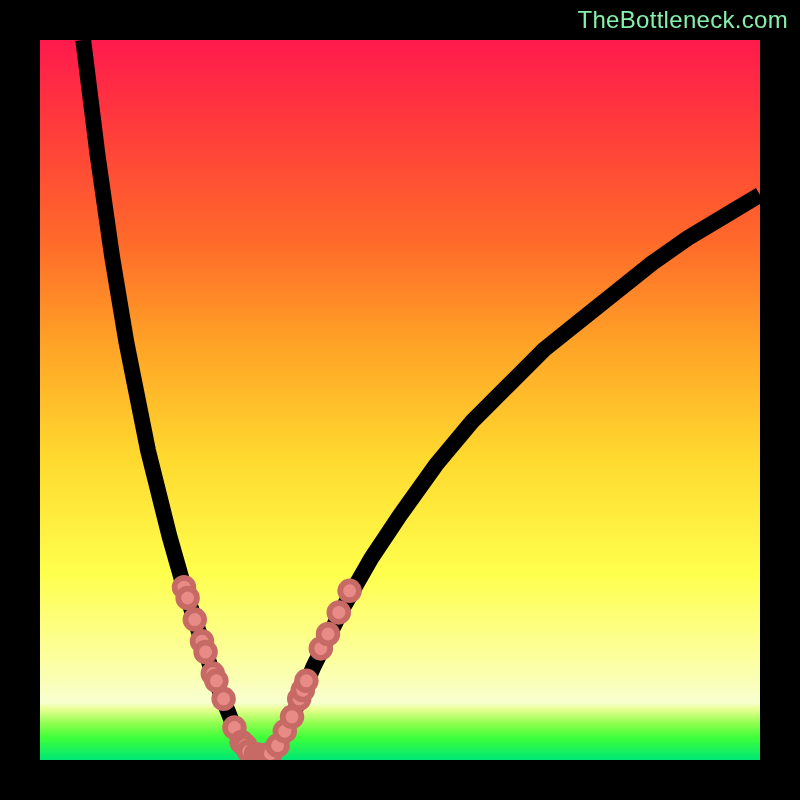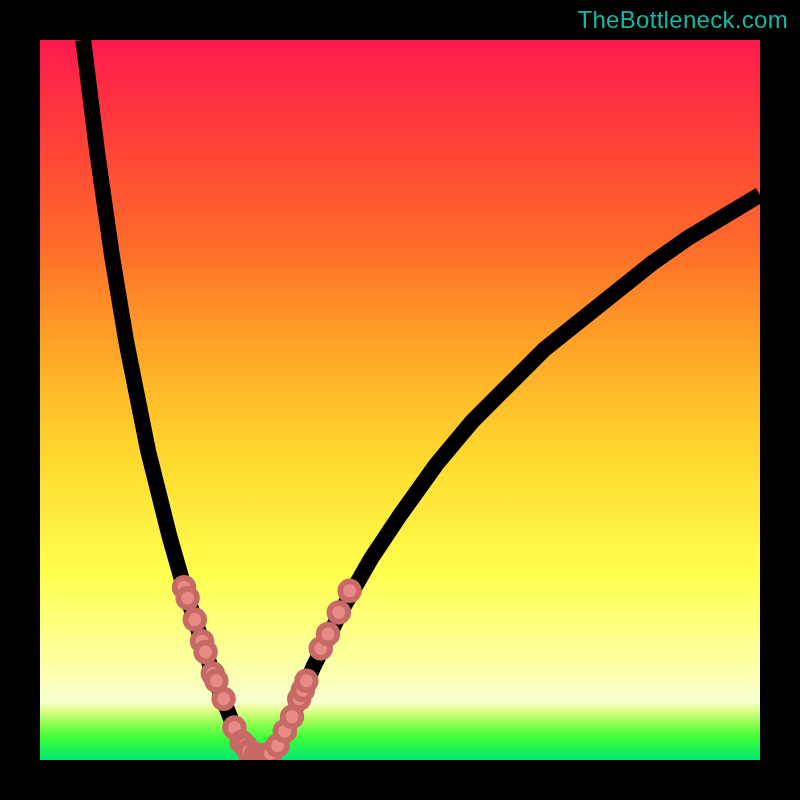--- a/index.html
+++ b/index.html
@@ -35,21 +35,21 @@
       #e6ff8e 93%,
       #8cff4d 95%,
       #3bff3b 97%,
       #00e676 100%
     );
   }
   .watermark {
     position: absolute;
     top: 6px;
     right: 12px;
-    color: #14b8a6;
+    color: #86efac;
     font-size: 24px;
     font-weight: 500;
     letter-spacing: 0.3px;
     user-select: none;
   }
   svg.curve {
     position: absolute;
     inset: 0;
     width: 100%;
     height: 100%;

